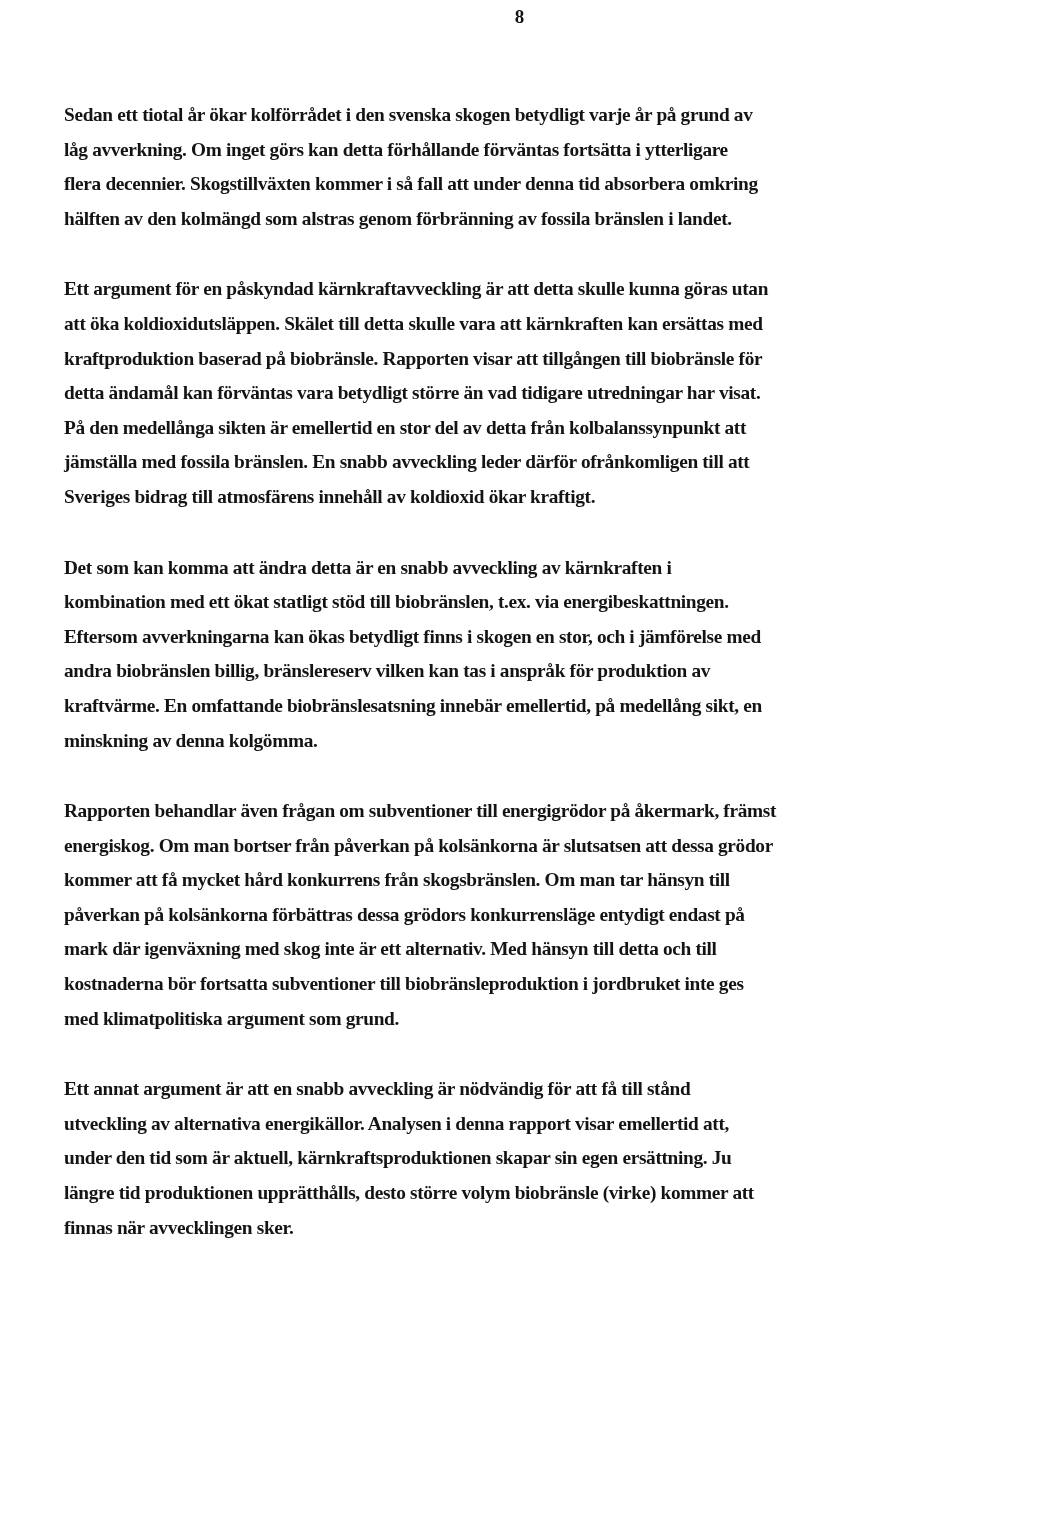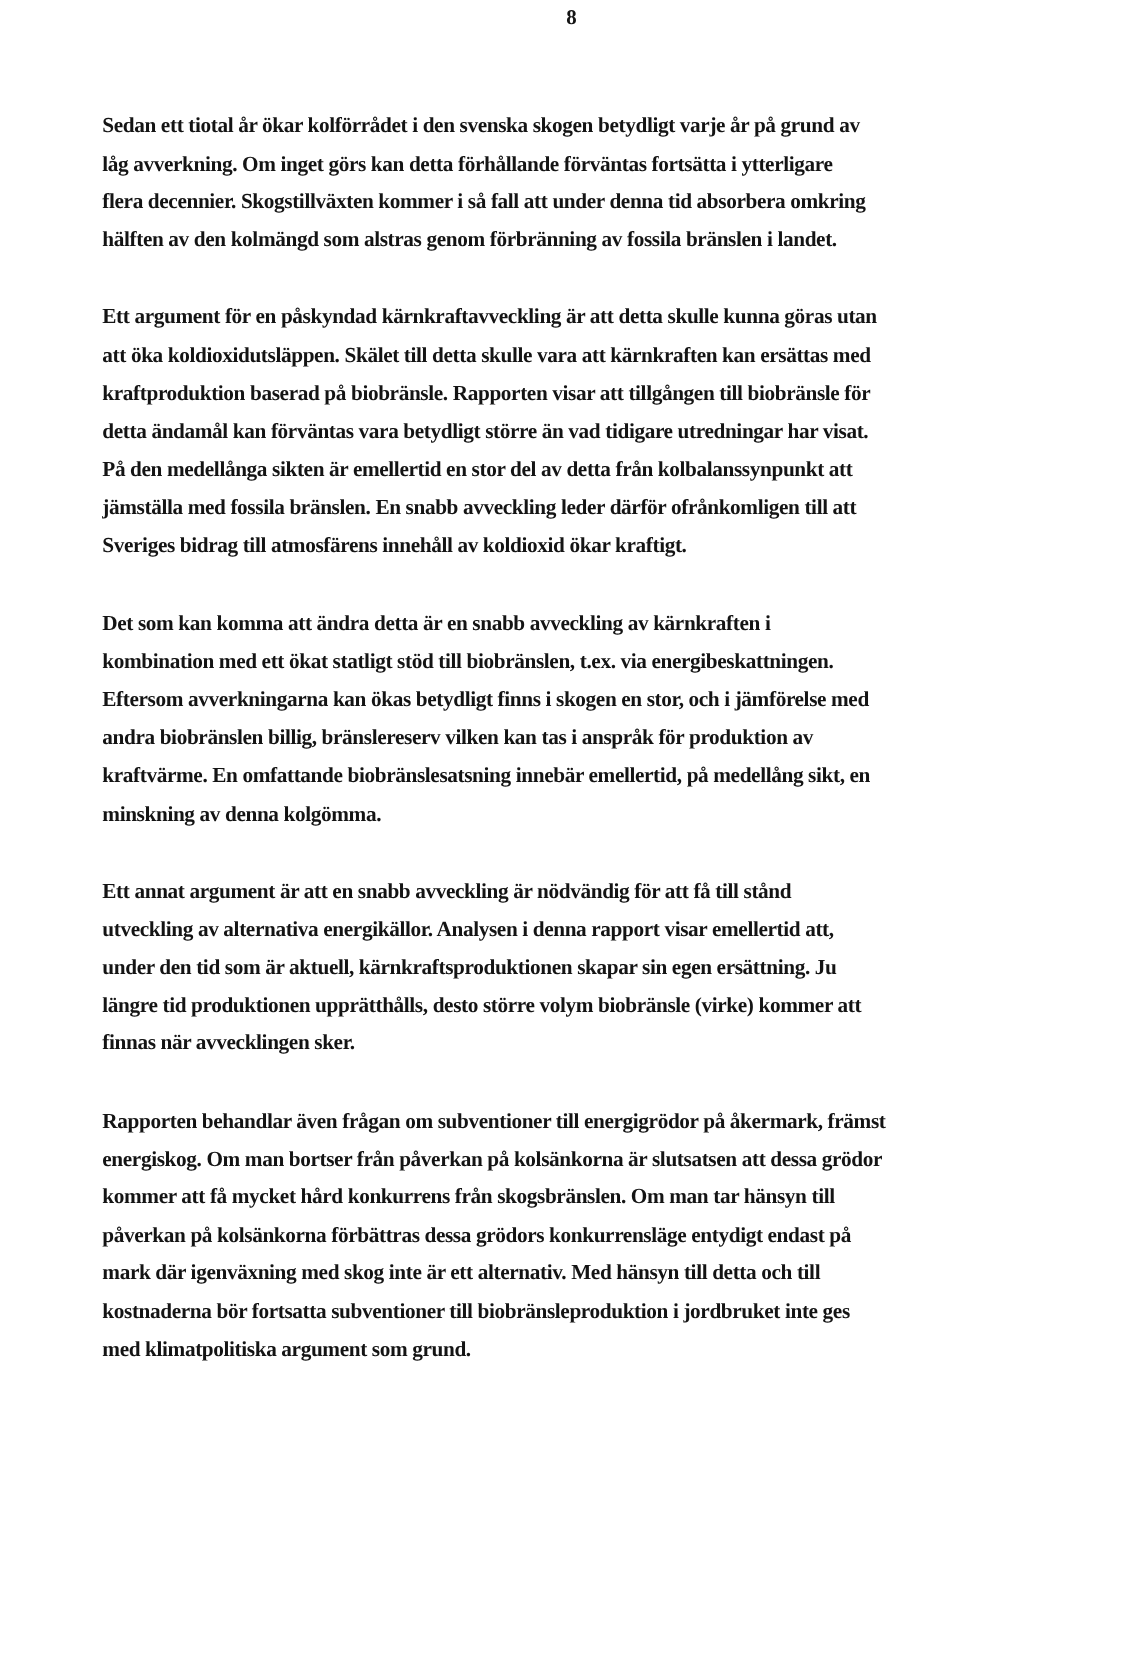--- a/index.html
+++ b/index.html
@@ -23,21 +23,20 @@
       text-align: center;
       font-size: 19px;
       font-weight: bold;
       font-family: "Liberation Serif", serif;
     }
     .body {
       position: absolute;
       top: 98px;
       left: 64px;
       width: 920px;
-      margin-left: 29px;
     }
     .para {
       margin: 0 0 36px 0;
     }
     .line {
       display: block;
       white-space: nowrap;
       font-size: 19.5px;
       line-height: 34.6px;
       letter-spacing: -0.35px;
@@ -69,28 +68,28 @@
   </p>
   <p class="para">
     <span class="line" style="transform: scaleX(0.991304);">Det som kan komma att ändra detta är en snabb avveckling av kärnkraften i</span>
     <span class="line" style="transform: scaleX(0.991304);">kombination med ett ökat statligt stöd till biobränslen, t.ex. via energibeskattningen.</span>
     <span class="line" style="transform: scaleX(0.991304);">Eftersom avverkningarna kan ökas betydligt finns i skogen en stor, och i jämförelse med</span>
     <span class="line" style="transform: scaleX(0.991304);">andra biobränslen billig, bränslereserv vilken kan tas i anspråk för produktion av</span>
     <span class="line" style="transform: scaleX(0.991304);">kraftvärme. En omfattande biobränslesatsning innebär emellertid, på medellång sikt, en</span>
     <span class="line" style="transform: scaleX(0.991304);">minskning av denna kolgömma.</span>
   </p>
   <p class="para">
-    <span class="line" style="transform: scaleX(0.991304);">Ett annat argument är att en snabb avveckling är nödvändig för att få till stånd</span>
-    <span class="line" style="transform: scaleX(0.991304);">utveckling av alternativa energikällor. Analysen i denna rapport visar emellertid att,</span>
-    <span class="line" style="transform: scaleX(0.991304);">under den tid som är aktuell, kärnkraftsproduktionen skapar sin egen ersättning. Ju</span>
-    <span class="line" style="transform: scaleX(0.991304);">längre tid produktionen upprätthålls, desto större volym biobränsle (virke) kommer att</span>
-    <span class="line" style="transform: scaleX(0.991304);">finnas när avvecklingen sker.</span>
-  </p>
-  <p class="para">
     <span class="line" style="transform: scaleX(0.991304);">Rapporten behandlar även frågan om subventioner till energigrödor på åkermark, främst</span>
     <span class="line" style="transform: scaleX(0.991304);">energiskog. Om man bortser från påverkan på kolsänkorna är slutsatsen att dessa grödor</span>
     <span class="line" style="transform: scaleX(0.991304);">kommer att få mycket hård konkurrens från skogsbränslen. Om man tar hänsyn till</span>
     <span class="line" style="transform: scaleX(0.991304);">påverkan på kolsänkorna förbättras dessa grödors konkurrensläge entydigt endast på</span>
     <span class="line" style="transform: scaleX(0.991304);">mark där igenväxning med skog inte är ett alternativ. Med hänsyn till detta och till</span>
     <span class="line" style="transform: scaleX(0.991304);">kostnaderna bör fortsatta subventioner till biobränsleproduktion i jordbruket inte ges</span>
     <span class="line" style="transform: scaleX(0.991304);">med klimatpolitiska argument som grund.</span>
   </p>
+  <p class="para">
+    <span class="line" style="transform: scaleX(0.991304);">Ett annat argument är att en snabb avveckling är nödvändig för att få till stånd</span>
+    <span class="line" style="transform: scaleX(0.991304);">utveckling av alternativa energikällor. Analysen i denna rapport visar emellertid att,</span>
+    <span class="line" style="transform: scaleX(0.991304);">under den tid som är aktuell, kärnkraftsproduktionen skapar sin egen ersättning. Ju</span>
+    <span class="line" style="transform: scaleX(0.991304);">längre tid produktionen upprätthålls, desto större volym biobränsle (virke) kommer att</span>
+    <span class="line" style="transform: scaleX(0.991304);">finnas när avvecklingen sker.</span>
+  </p>
 </div>
 
 </body></html>

